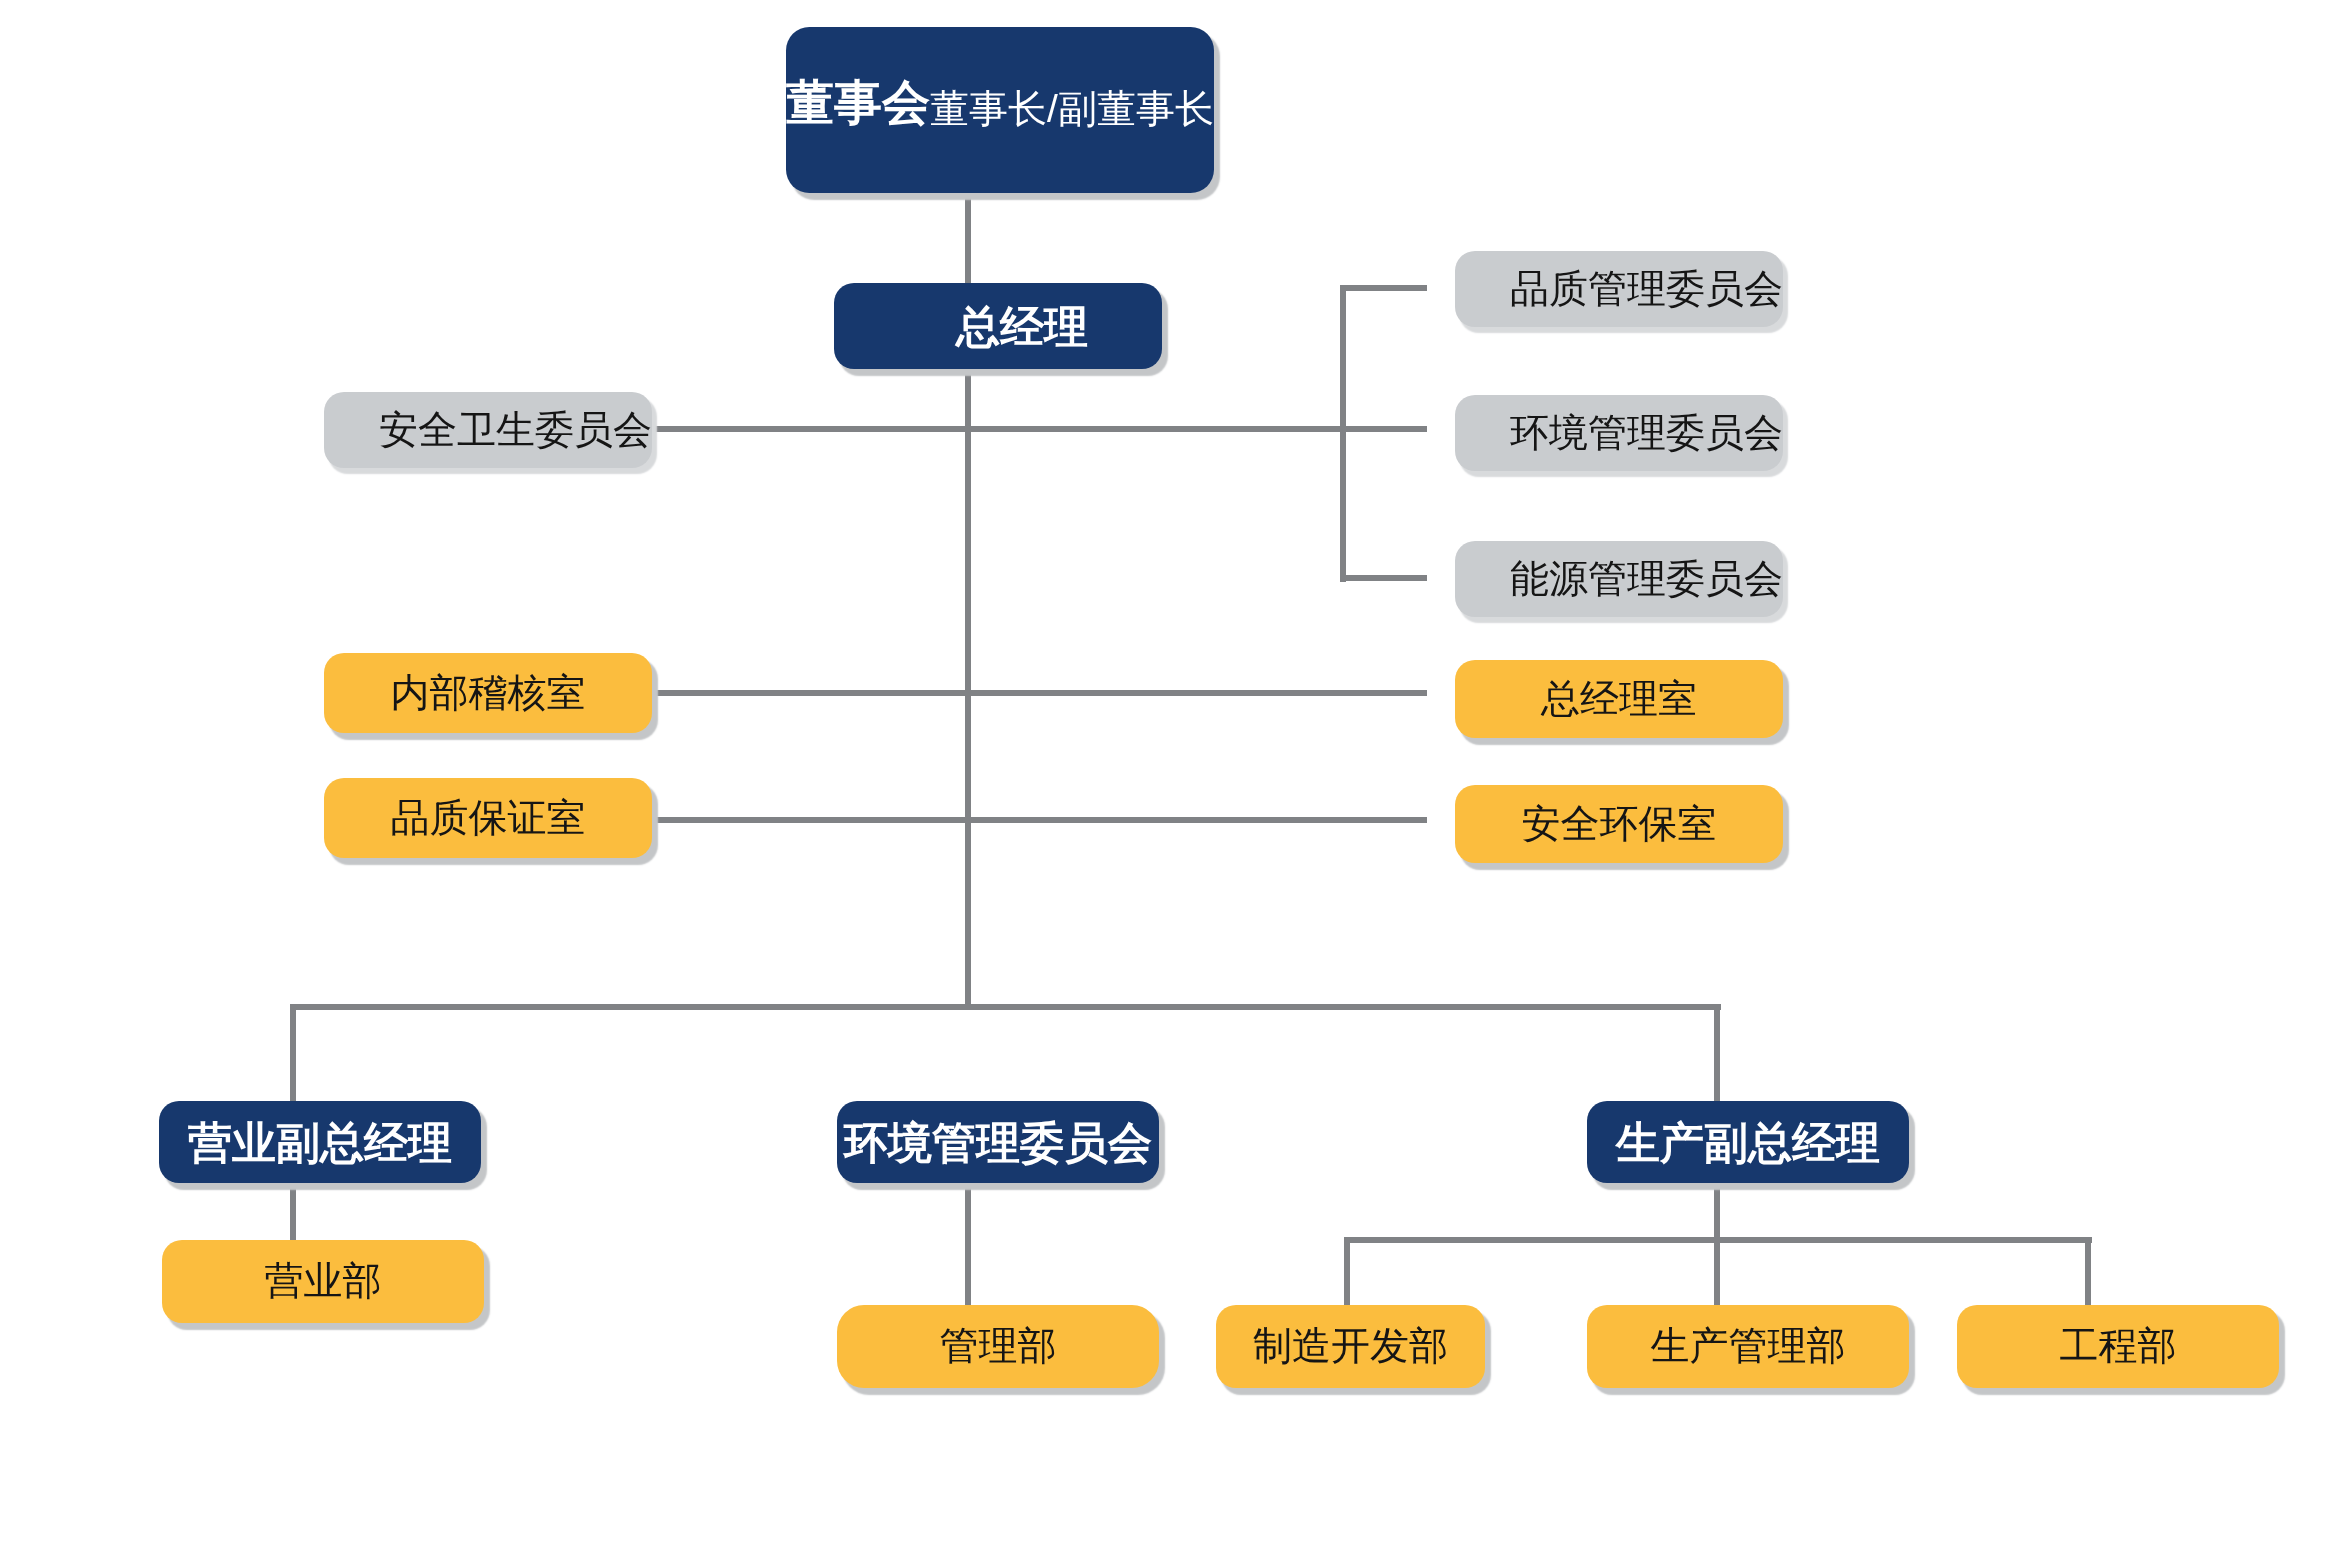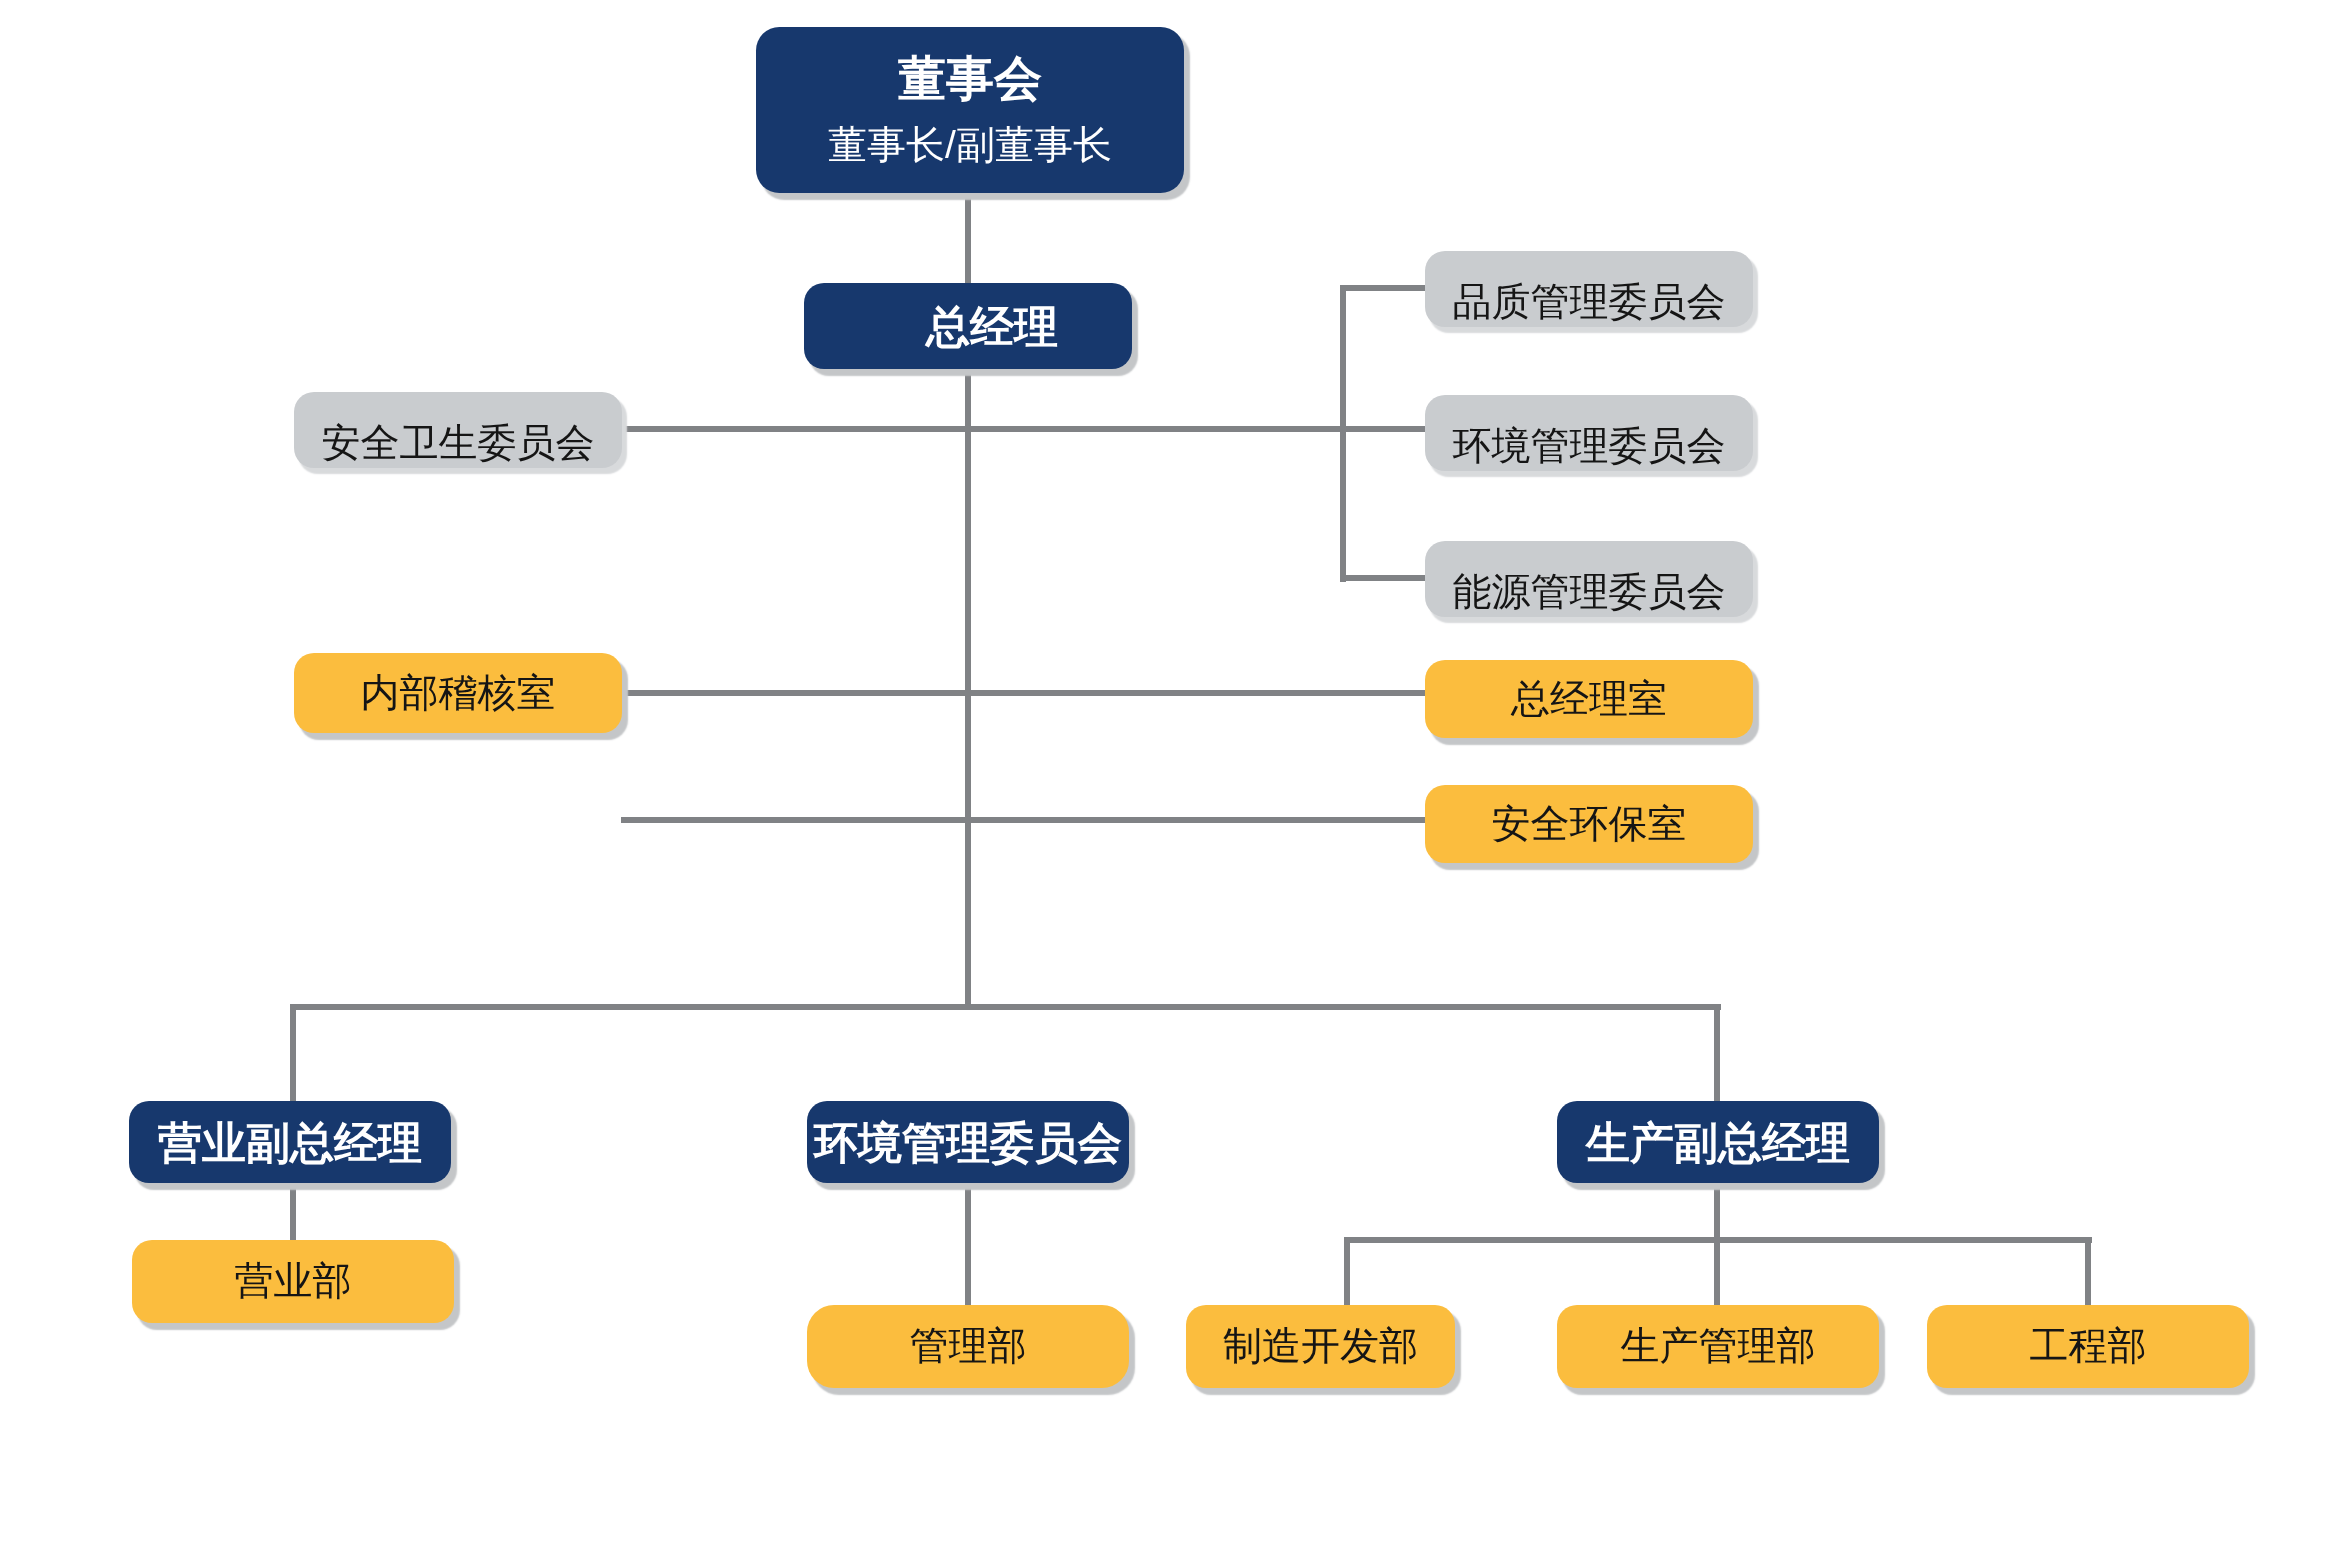--- a/index.html
+++ b/index.html
@@ -17,26 +17,27 @@
     position:relative;
     width:2342px;height:1561px;
     background:#ffffff;
     overflow:hidden;
   }
   
   .line{position:absolute;background:var(--line);}
   
   .node{
     position:absolute;
-    display:flex;flex-direction:column;align-items:center;justify-content:center;
+    display:flex;align-items:center;justify-content:center;
     box-sizing:border-box;
     border-radius:20px;
     box-shadow:5.5px 6.2px 1.6px var(--shadow);
     text-align:center;
     line-height:1.25;
+    margin-left:30px;
   }
   .node.navy{
     background:var(--navy);
     color:var(--text-light);
     font-weight:bold;
     font-size:44px;
   }
   .node.gray{
     background:var(--gray);
     color:var(--text-dark);
@@ -108,20 +109,23 @@
   <div class="node gray" style="left:1425px;top:395px;width:328px;height:76px;">
     <span>环境管理委员会</span>
   </div>
   <div class="node yellow" style="left:294px;top:653px;width:328px;height:80px;">
     <span>内部稽核室</span>
   </div>
 
   <div class="node gray" style="left:1425px;top:541px;width:328px;height:76px;">
     <span>能源管理委员会</span>
   </div>
+  <div class="node yellow" style="left:294px;top:778px;width:328px;height:80px;">
+    <span>品质保证室</span>
+  </div>
   <div class="node yellow" style="left:1425px;top:660px;width:328px;height:78px;">
     <span>总经理室</span>
   </div>
   <div class="node yellow" style="left:1425px;top:785px;width:328px;height:78px;">
     <span>安全环保室</span>
   </div>
 
   <div class="node navy" style="left:129px;top:1101px;width:322px;height:82px;">
     <span>营业副总经理</span>
   </div>

